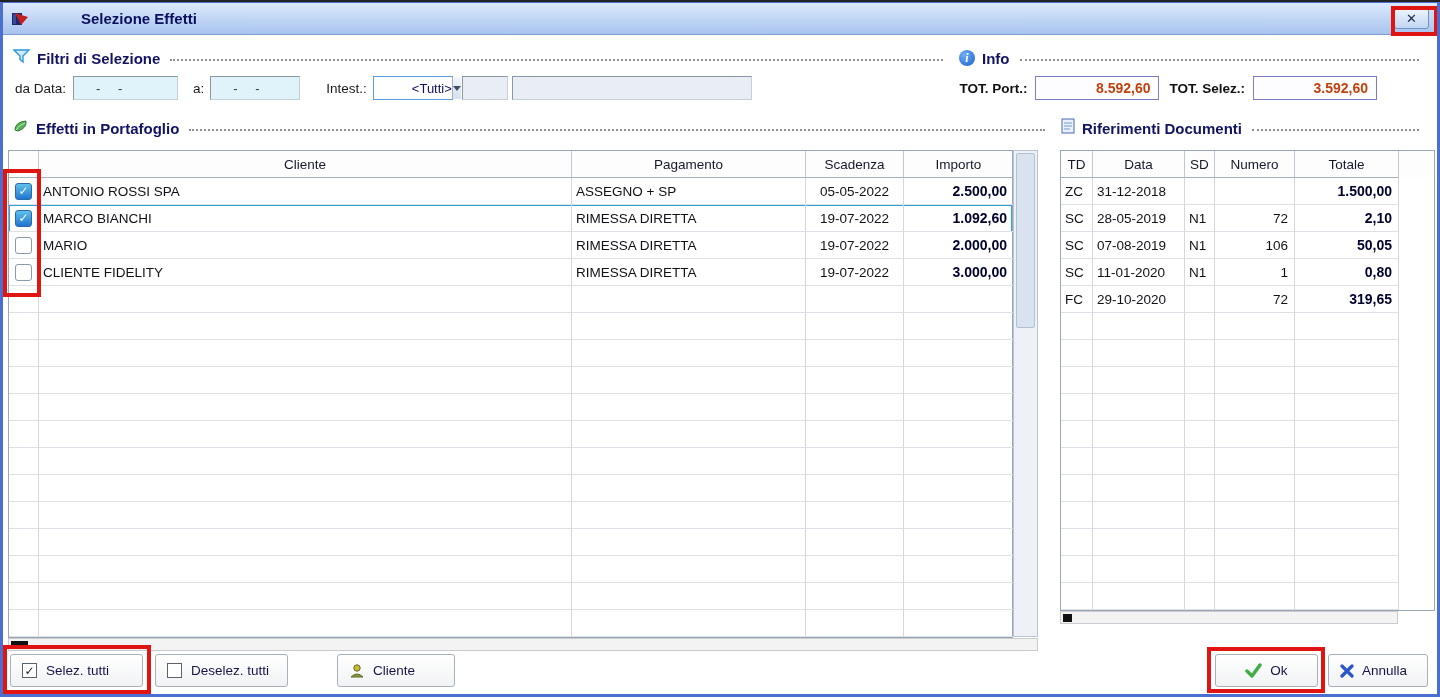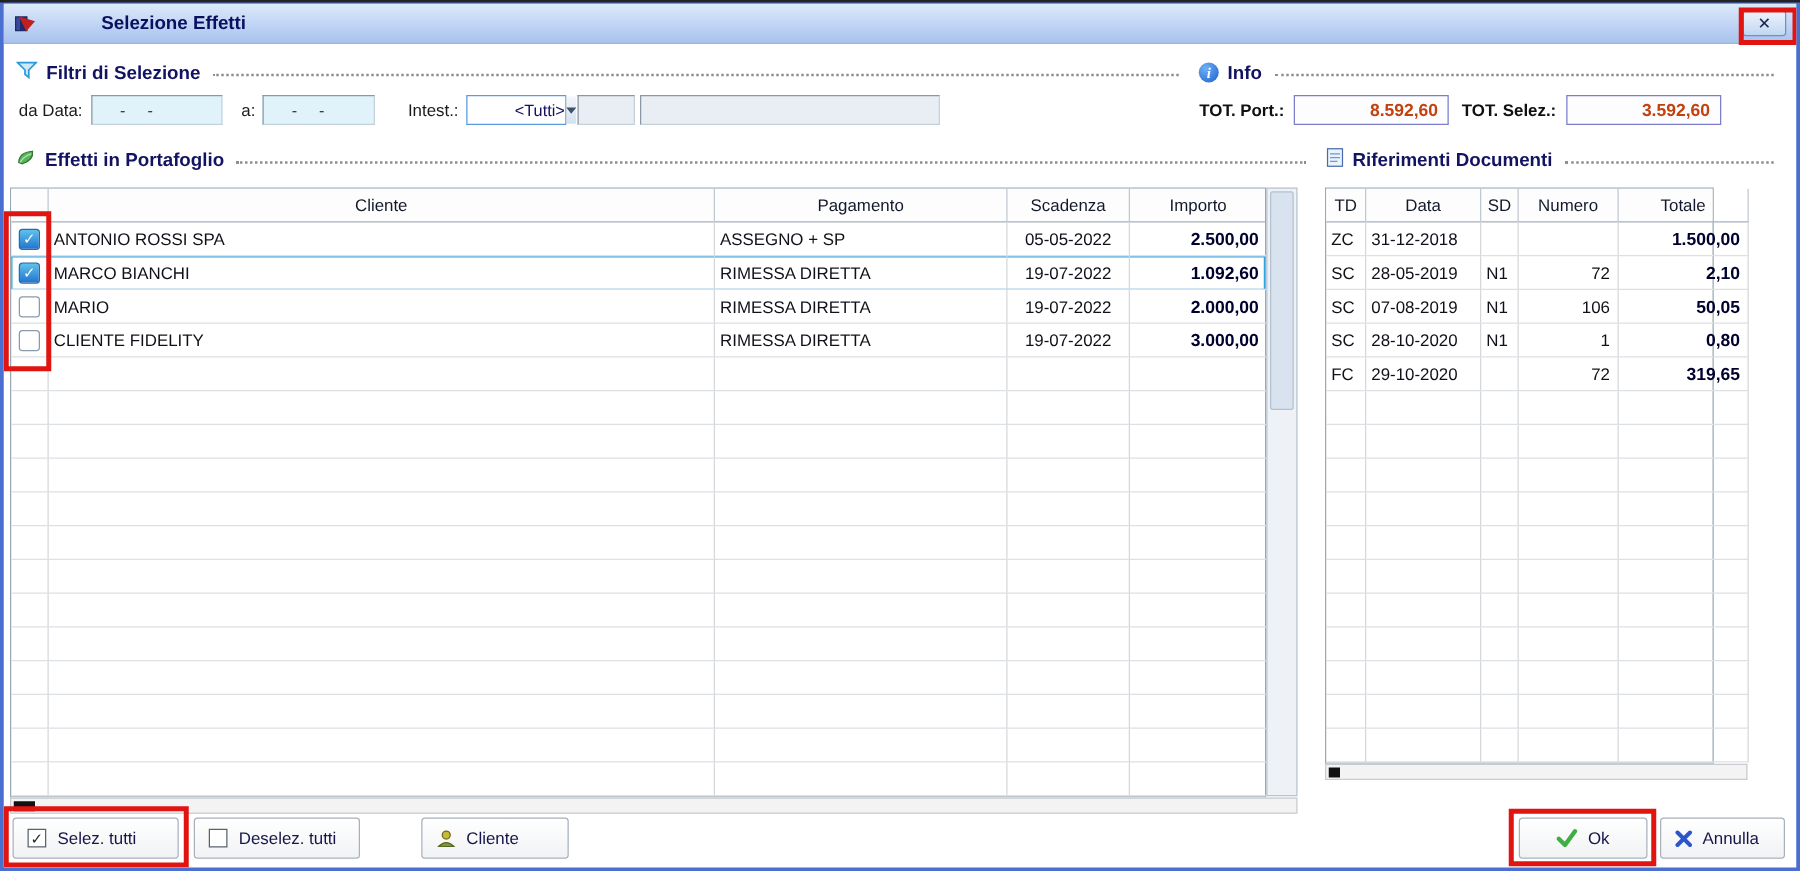--- a/index.html
+++ b/index.html
@@ -57,21 +57,21 @@
   .pc { border-right:1px solid #d4d8dd; border-bottom:1px solid #dde0e4; font-size:13.5px; color:#101018;
     display:flex; align-items:center; padding-left:4px; white-space:nowrap; overflow:hidden; }
   .pc.ck { justify-content:center; padding-left:0; }
   .pc.ctr { justify-content:center; padding-left:0; }
   .pc.amt { justify-content:flex-end; padding-right:6px; padding-left:0; font-weight:bold; font-size:14px; color:#00002e; }
   .cb { width:17px; height:17px; border-radius:3px; display:flex; align-items:center; justify-content:center;
     font-size:12px; font-weight:bold; }
   .cb.on { background:linear-gradient(#5ec1ec,#2175cf); border:1px solid #2a6aa8; color:#fff; }
   .cb.off { background:#fff; border:1px solid #8a9aaa; }
 
-  .dtable { position:absolute; left:1057px; top:147px; width:311px; border:1px solid #9aa8b4; background:#fff; }
+  .dtable { position:absolute; left:1057px; top:147px; width:375px; border:1px solid #9aa8b4; background:#fff; }
   .dhead { display:grid; grid-template-columns:32px 92px 30px 80px 104px; height:27px; background:#fdfdfd; }
   .drow  { display:grid; grid-template-columns:32px 92px 30px 80px 104px; height:27px; }
 
   .vscroll { position:absolute; left:1010px; top:147px; width:25px; height:487px; background:#eef2f7; border:1px solid #b8c4d0; }
   .vthumb { position:absolute; left:2px; top:2px; width:19px; height:175px; background:#d9e3ef; border:1px solid #b2c0d0; border-radius:2px; }
   .hscroll { position:absolute; height:13px; background:#f3f3f3; border:1px solid #c8ccd0; }
   .h1 { left:5px; top:635px; width:1030px; }
   .h2 { left:1057px; top:608px; width:338px; }
   .hthumb { position:absolute; left:2px; top:2px; height:8px; background:#111; }
   .h1 .hthumb { width:17px; } .h2 .hthumb { width:9px; }
@@ -348,21 +348,21 @@
           </div>
           <div class="drow">
             <div class="pc">SC</div>
             <div class="pc">07-08-2019</div>
             <div class="pc">N1</div>
             <div class="pc amt" style="font-weight:normal; font-size:13.5px; color:#101018;">106</div>
             <div class="pc amt">50,05</div>
           </div>
           <div class="drow">
             <div class="pc">SC</div>
-            <div class="pc">28-10-2020</div>
+            <div class="pc">11-01-2020</div>
             <div class="pc">N1</div>
             <div class="pc amt" style="font-weight:normal; font-size:13.5px; color:#101018;">1</div>
             <div class="pc amt">0,80</div>
           </div>
           <div class="drow">
             <div class="pc">FC</div>
             <div class="pc">29-10-2020</div>
             <div class="pc"></div>
             <div class="pc amt" style="font-weight:normal; font-size:13.5px; color:#101018;">72</div>
             <div class="pc amt">319,65</div>

